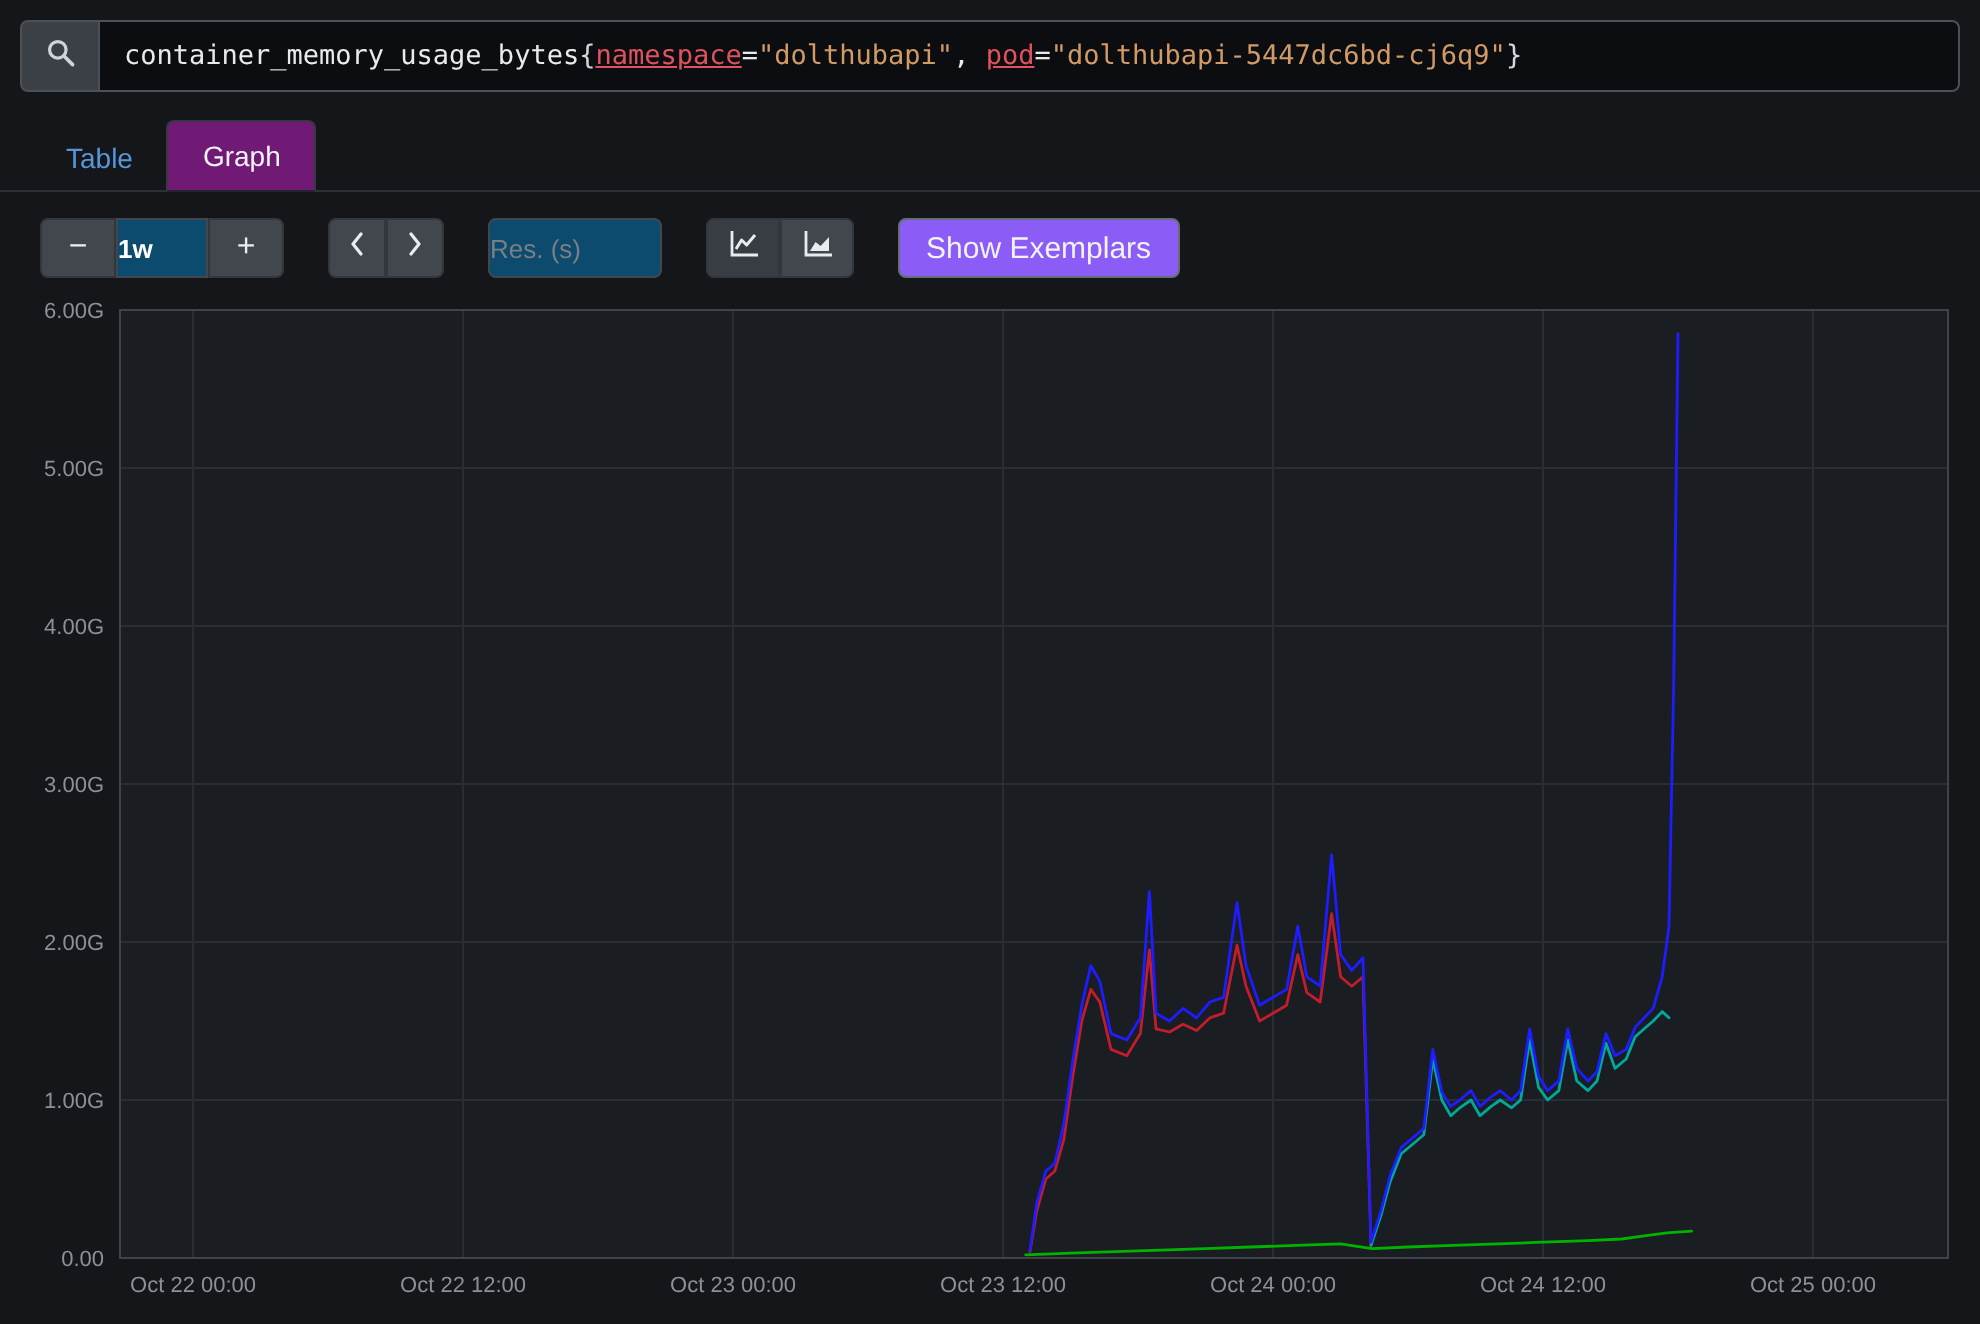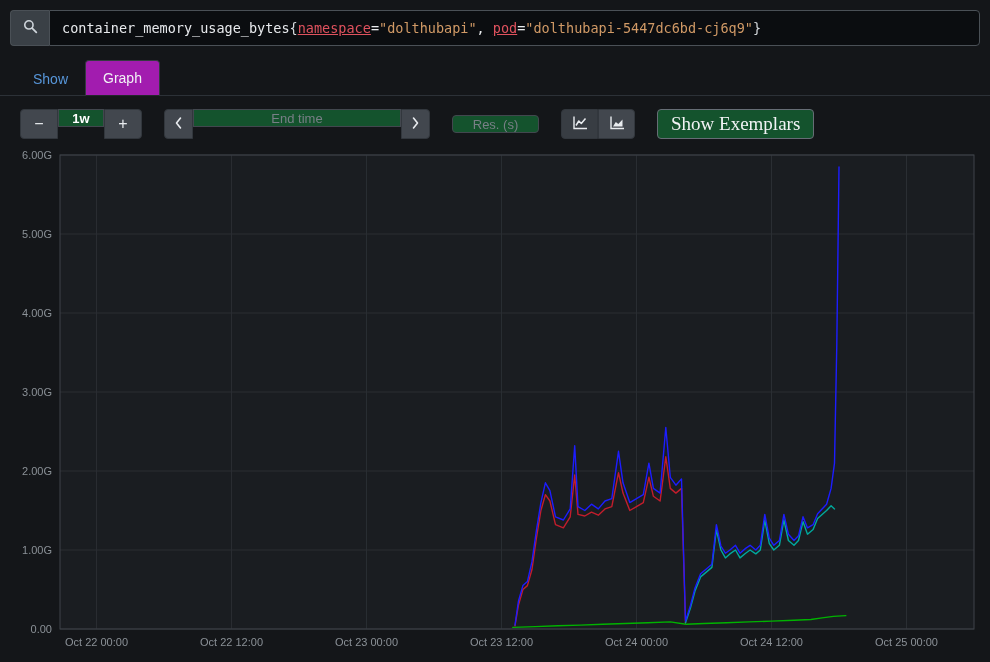--- a/index.html
+++ b/index.html
@@ -43,55 +43,55 @@
     padding: 6px 16px 0 16px;
     border-bottom: 1px solid #2c3137;
   }
   .tab {
     padding: 9px 17px; font-size: 14px; cursor: pointer;
     border-radius: 4px 4px 0 0; margin-bottom: -1px;
   }
   .tab.inactive { color: #5796d9; }
   .tab.active {
     color: #f1f3f5;
-    background: #a21caf;
+    background: #701a75;
     border: 1px solid #343a41;
     border-bottom: 1px solid #22262c;
   }
 
   
   .toolbar { display: flex; align-items: center; gap: 22px; padding: 13px 20px 9px 20px; }
   .grp { display: flex; }
   .grp .gbtn {
     height: 30px; background: #42474e; border: 1px solid #32373d;
     color: #e9ecef; cursor: pointer;
     display: flex; align-items: center; justify-content: center;
     font-size: 16px; line-height: 1;
     font-family: "Liberation Sans", sans-serif;
   }
   .grp .gbtn.first { border-radius: 4px 0 0 4px; }
   .grp .gbtn.last  { border-radius: 0 4px 4px 0; }
   .grp .gbtn.sq { width: 38px; }
   .grp .gbtn.chev { width: 29px; }
   .blk-input {
-    height: 18px; background: #14532d; border: 1px solid #42474e;
-    color: #fff; text-align: center; font-size: 13px; outline: none;
+    height: 30px; background: #0c4a6e; border: 1px solid #42474e;
+    color: #fff; text-align: left; font-size: 13px; outline: none;
     font-family: "Liberation Sans", sans-serif;
   }
   .blk-input::placeholder { color: #787f86; }
   .dur-input { width: 46px; font-weight: bold; }
   .end-input { width: 208px; }
   .res-input { width: 87px; border-radius: 4px; }
   .icon-btn { width: 37px; }
   .icon-btn.active-type { background: #383d43; }
   .exemplars-btn {
     height: 30px; padding: 0 13px;
-    background: #14532d; border: 1px solid #666d75; border-radius: 4px;
-    color: #f1f3f5; font-size: 19px; cursor: pointer;
-    font-family: Liberation Serif, serif;
+    background: #8b5cf6; border: 1px solid #666d75; border-radius: 4px;
+    color: #f1f3f5; font-size: 15px; cursor: pointer;
+    font-family: Liberation Sans, sans-serif;
   }
 
   
   .chart-wrap { padding-left: 18px; }
   #chart-svg { display: block; }
   #chart-svg text { font-family: "Liberation Sans", sans-serif; }
 </style>
 </head>
 <body>
 
@@ -105,41 +105,40 @@
           <line x1="9.7" y1="9.7" x2="14.2" y2="14.2" stroke="#ced4da" stroke-width="1.9" stroke-linecap="round"></line>
         </svg>
       </span>
     </button>
     <div class="query-input">
       <code id="query-code"><span class="tok-metric">container_memory_usage_bytes</span><span class="tok-brace">{</span><span class="tok-label">namespace</span><span class="tok-op">=</span><span class="tok-string">"dolthubapi"</span><span class="tok-punct">, </span><span class="tok-label">pod</span><span class="tok-op">=</span><span class="tok-string">"dolthubapi-5447dc6bd-cj6q9"</span><span class="tok-brace">}</span></code>
     </div>
   </div>
 
   <div class="tabs">
-    <div class="tab inactive">Show</div>
+    <div class="tab inactive">Table</div>
     <div class="tab active">Graph</div>
   </div>
 
   <div class="toolbar">
 
     <div class="grp">
       <button class="gbtn sq first">−</button>
       <input class="blk-input dur-input" value="1w" style="">
       <button class="gbtn sq last">+</button>
     </div>
 
     <div class="grp">
       <button class="gbtn chev first">
         <span>
           <svg width="9" height="14" viewBox="0 0 9 14">
             <polyline points="6.5,2 2.5,7 6.5,12" fill="none" stroke="#e9ecef" stroke-width="1.6" stroke-linecap="round" stroke-linejoin="round"></polyline>
           </svg>
         </span>
       </button>
-      <input class="blk-input end-input" placeholder="End time" style="">
       <button class="gbtn chev last">
         <span>
           <svg width="9" height="14" viewBox="0 0 9 14">
             <polyline points="2.5,2 6.5,7 2.5,12" fill="none" stroke="#e9ecef" stroke-width="1.6" stroke-linecap="round" stroke-linejoin="round"></polyline>
           </svg>
         </span>
       </button>
     </div>
 
     <input class="blk-input res-input" placeholder="Res. (s)" style="">

